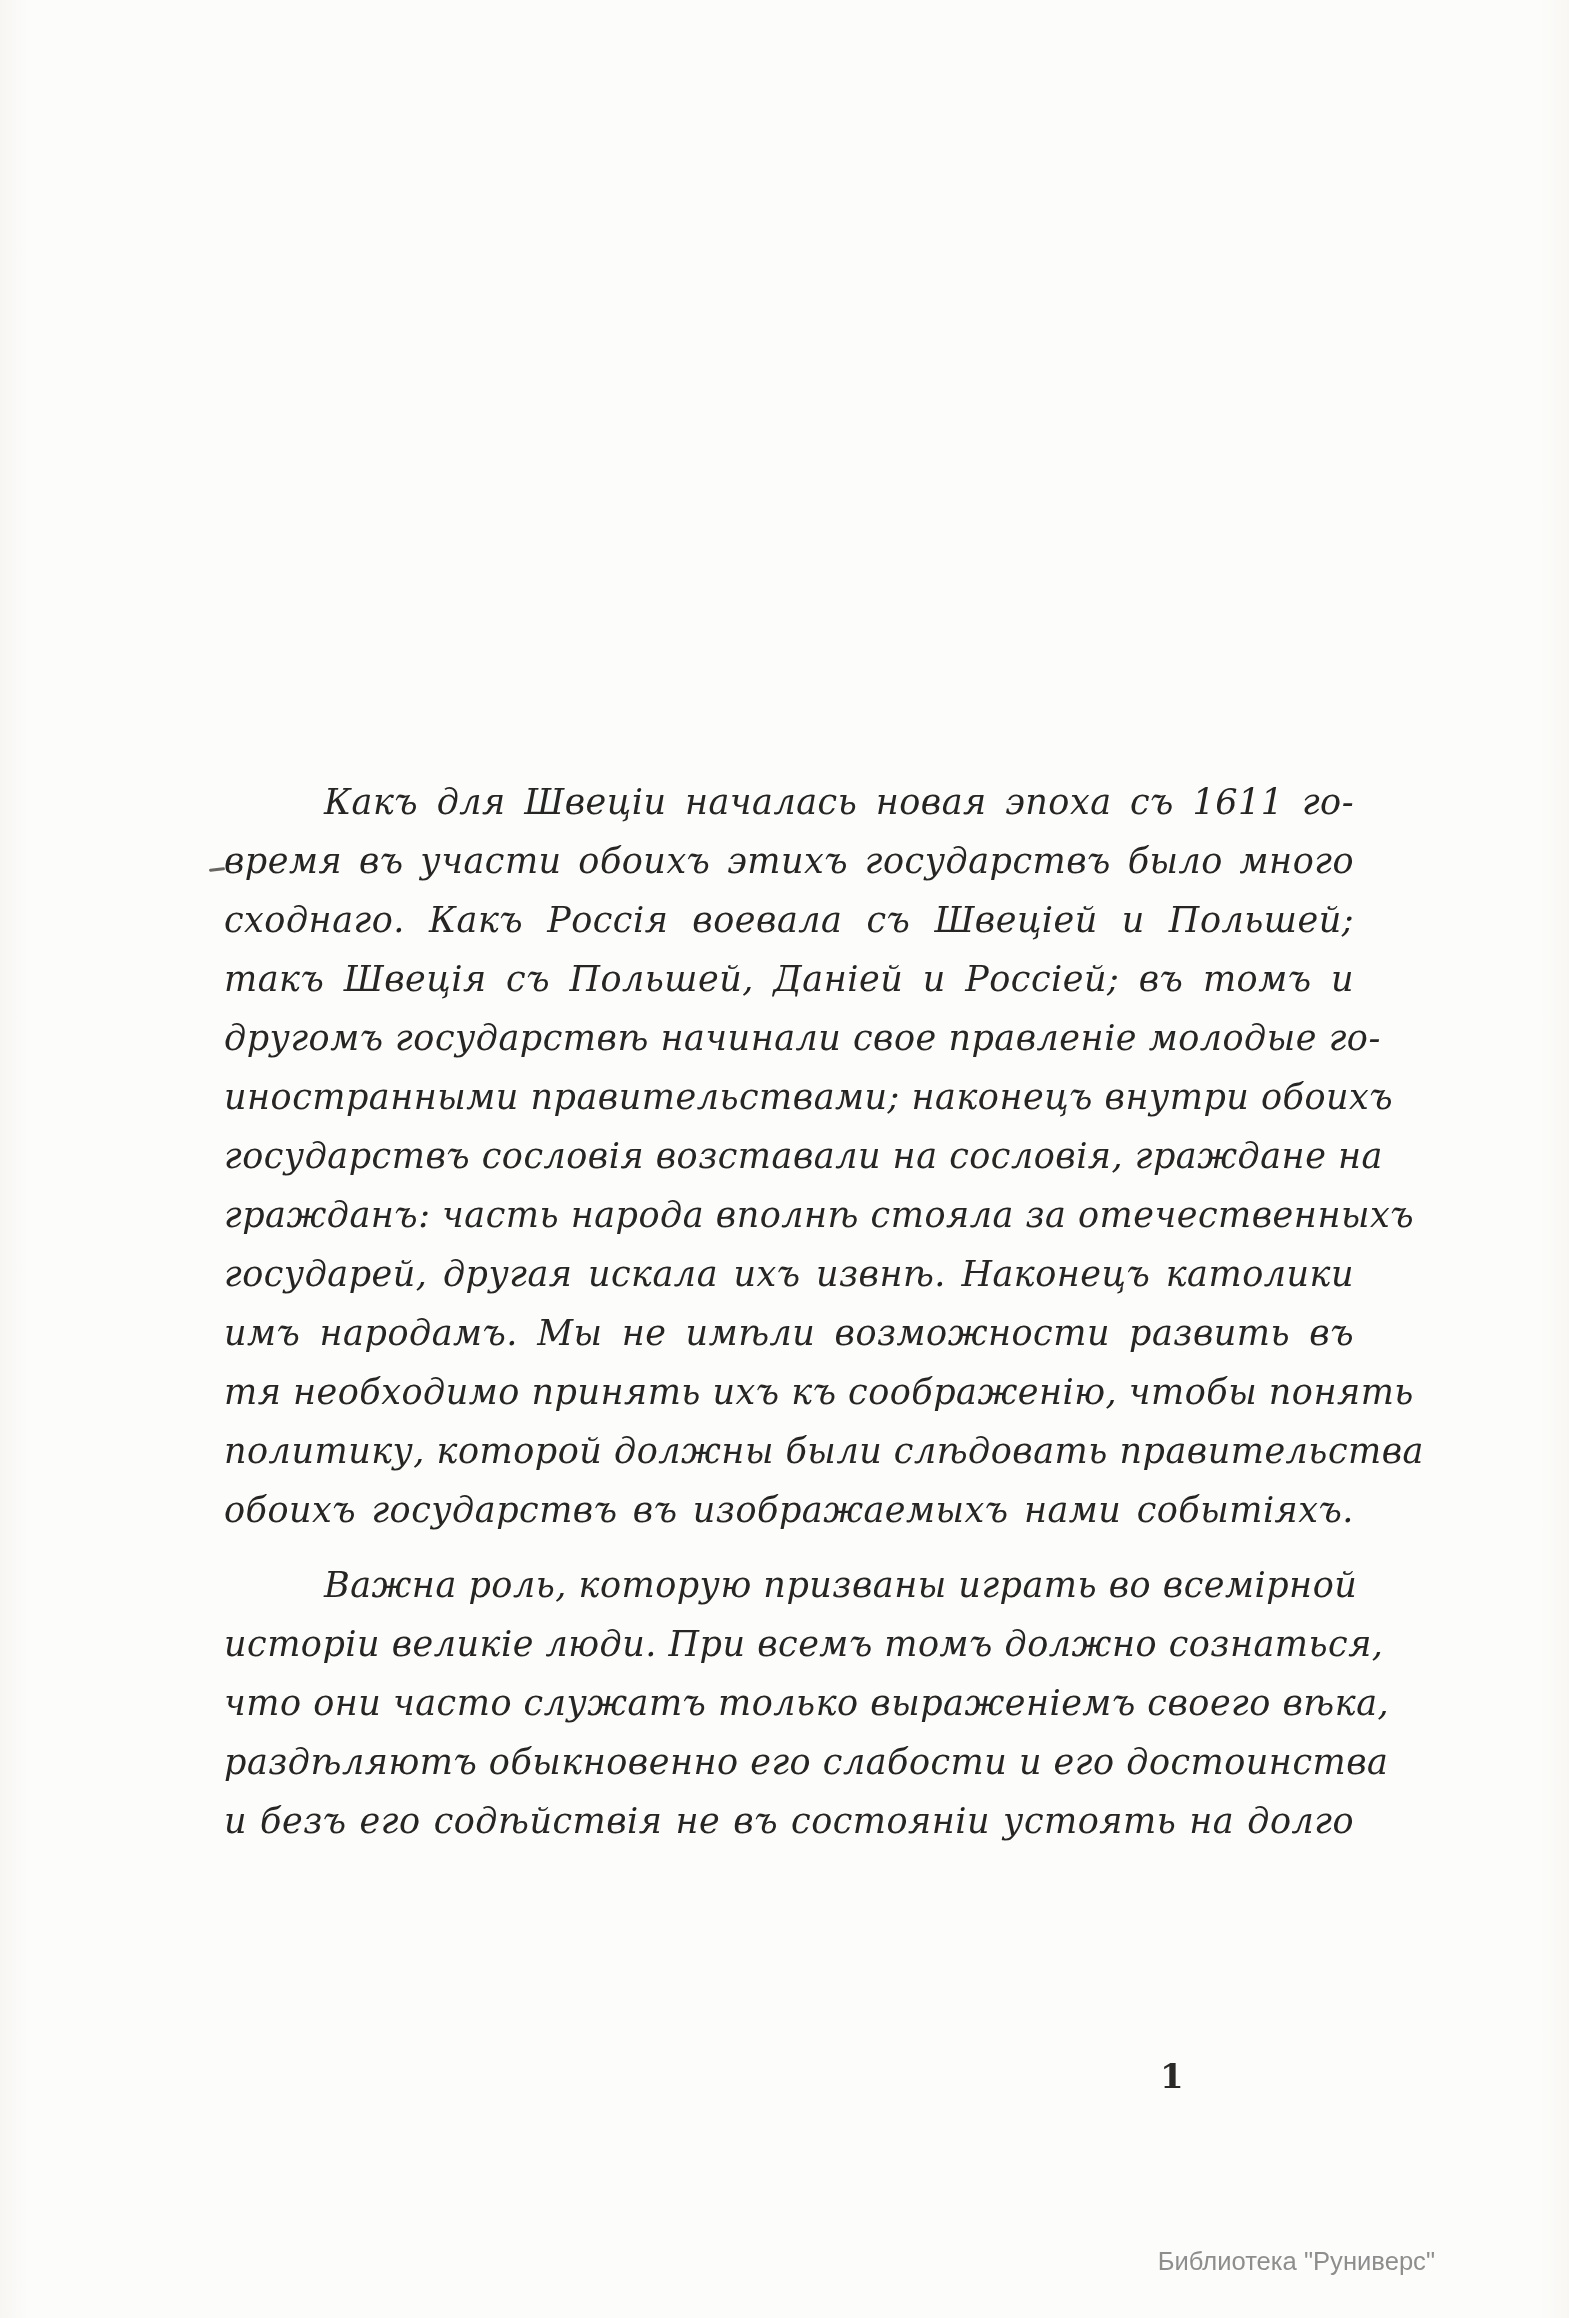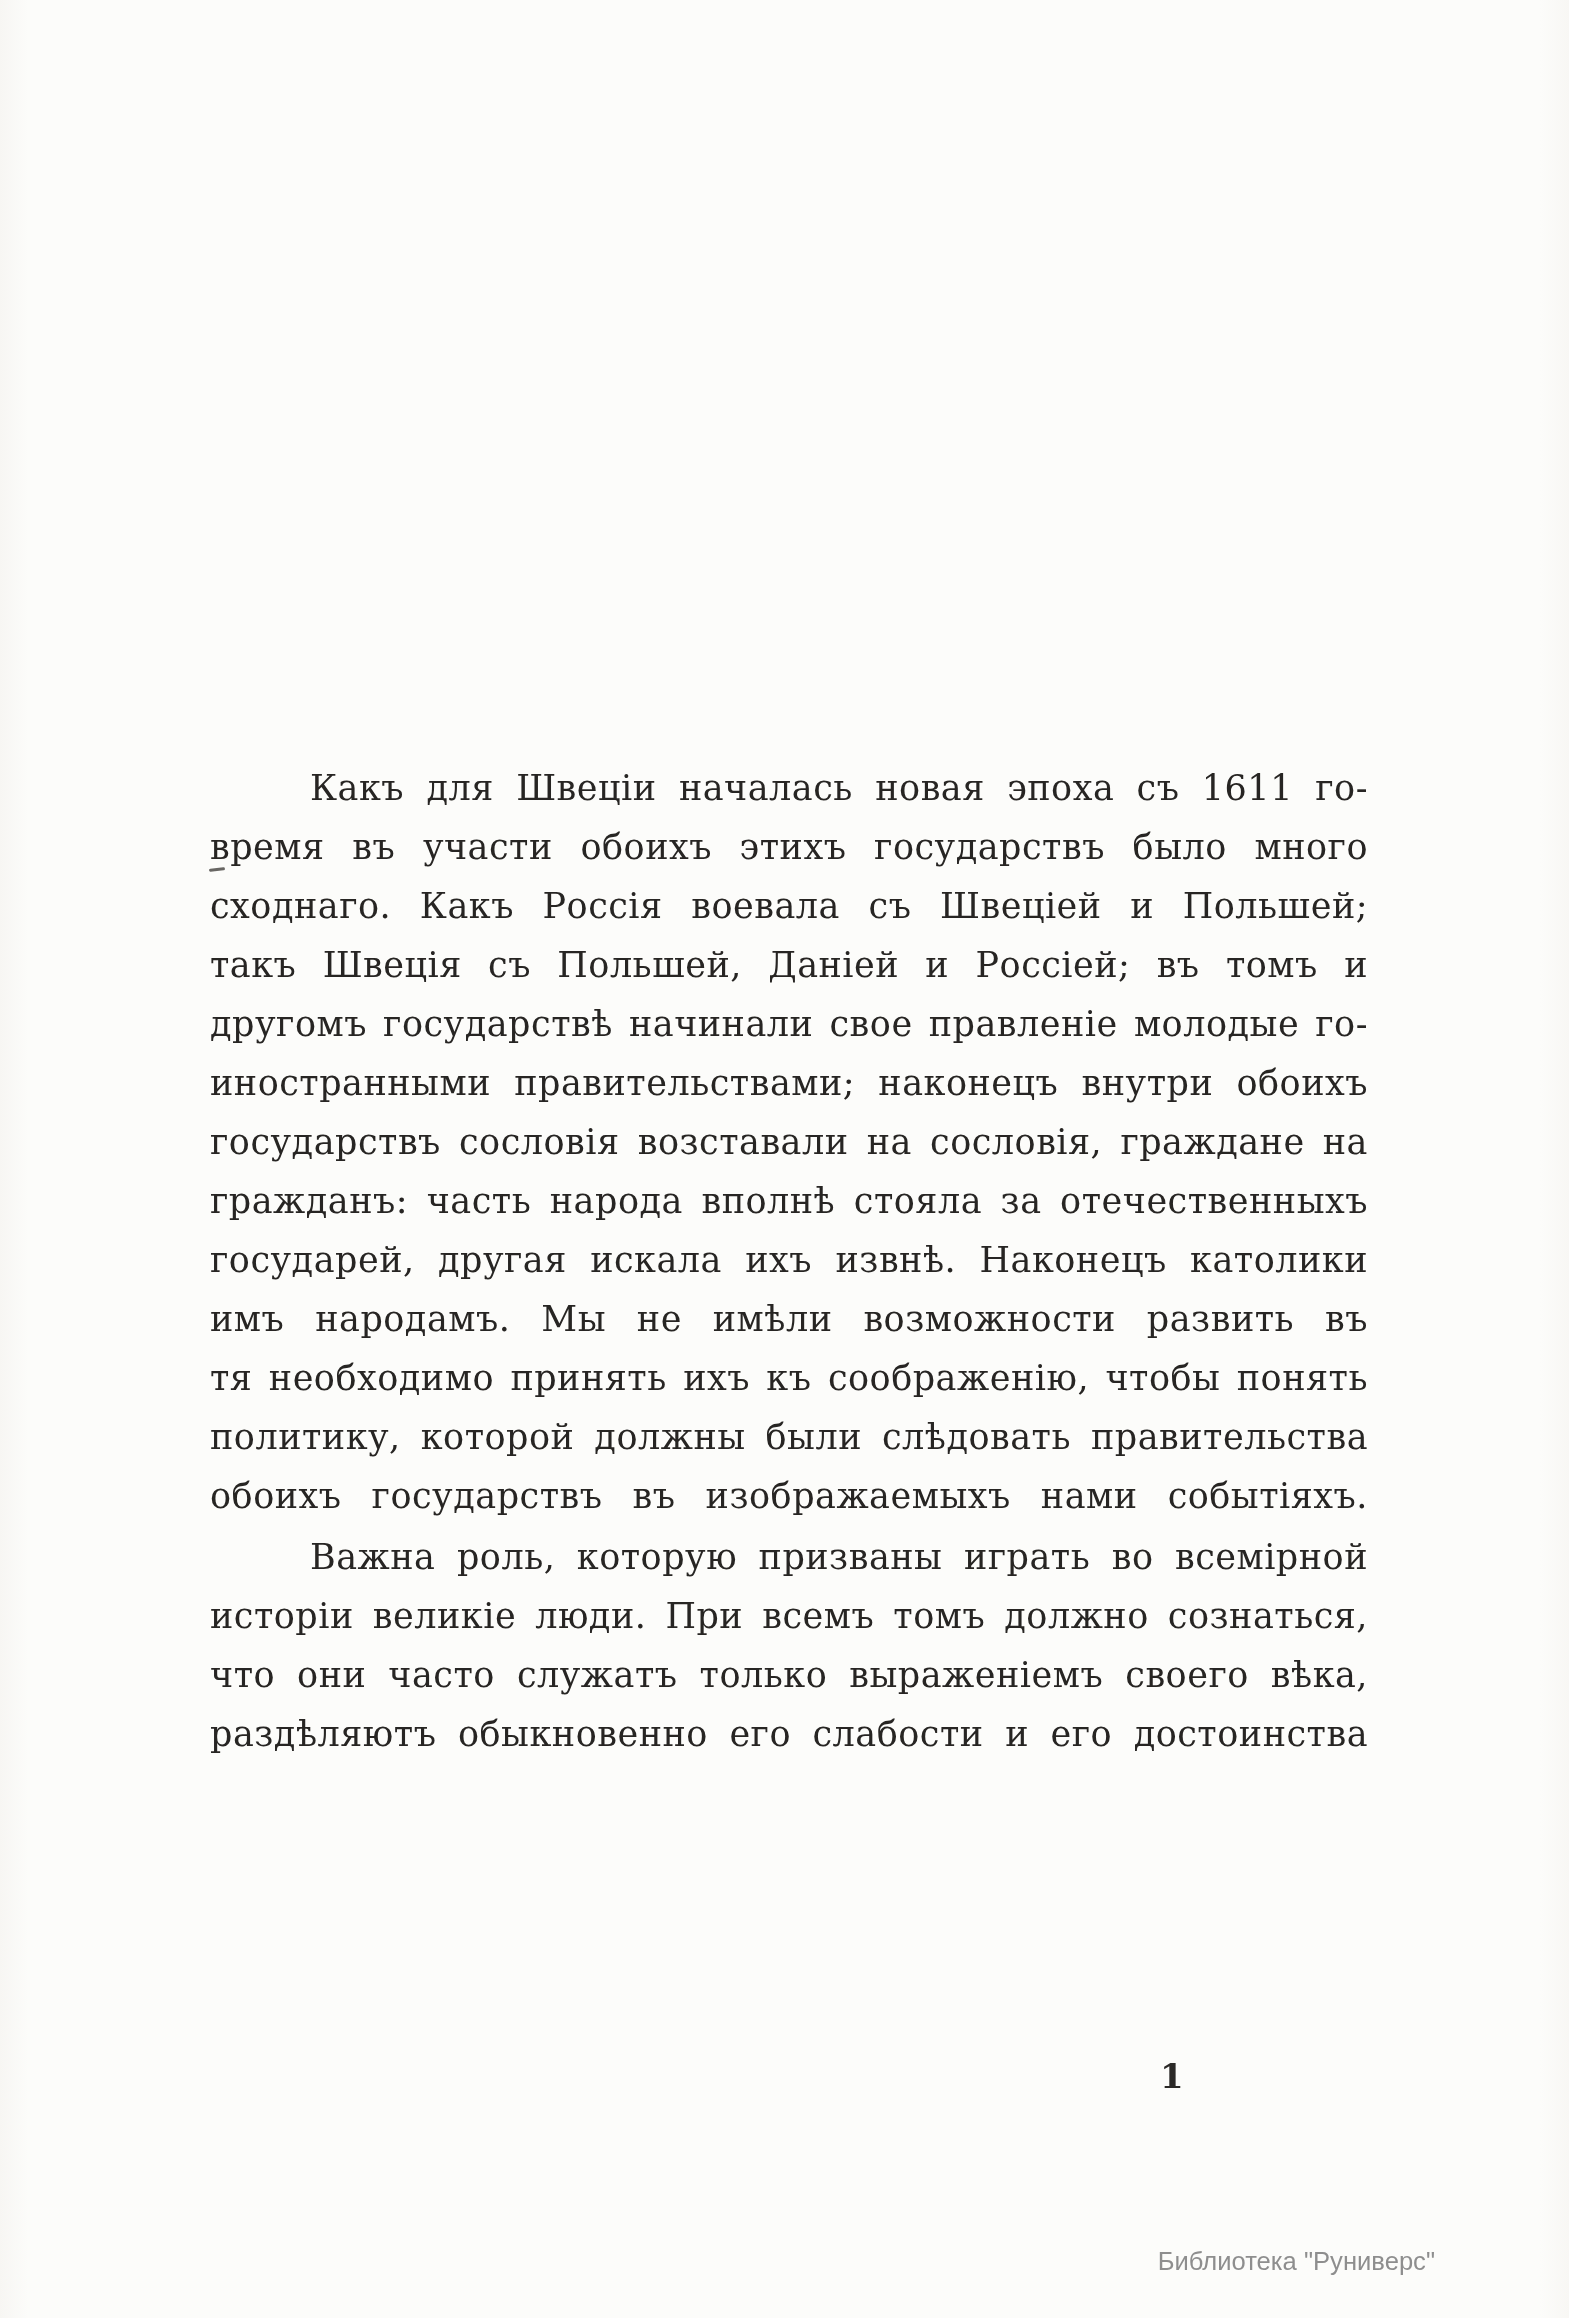--- a/index.html
+++ b/index.html
@@ -23,21 +23,22 @@
   .text-block {
     position: absolute;
     left: 208px;
     top: 757px;
     width: 1162px;
     font-size: 35px;
     line-height: 59px;
     letter-spacing: 0.5px;
   }
   .paragraph {
-    margin: 2px;
+    margin: 16px;
+    font-style: italic;
   }
   .line {
     text-align: justify;
     text-align-last: justify;
     white-space: nowrap;
   }
   .line.indent {
     text-indent: 100px;
   }
   .page-number {
@@ -92,20 +93,21 @@
       <div class="line">тя необходимо принять ихъ къ соображенію, чтобы понять</div>
       <div class="line">политику, которой должны были слѣдовать правительства</div>
       <div class="line">обоихъ государствъ въ изображаемыхъ нами событіяхъ.</div>
     </div>
 
     <div class="paragraph">
       <div class="line indent">Важна роль, которую призваны играть во всемірной</div>
       <div class="line">исторіи великіе люди. При всемъ томъ должно сознаться,</div>
       <div class="line">что они часто служатъ только выраженіемъ своего вѣка,</div>
       <div class="line">раздѣляютъ обыкновенно его слабости и его достоинства</div>
+      <div class="line">и безъ его содѣйствія не въ состояніи устоять на долго</div>
     </div>
 
   </div>
 
   <div class="page-number">1</div>
 
   <div class="watermark">Библиотека "Руниверс"</div>
 
 </div>
 

